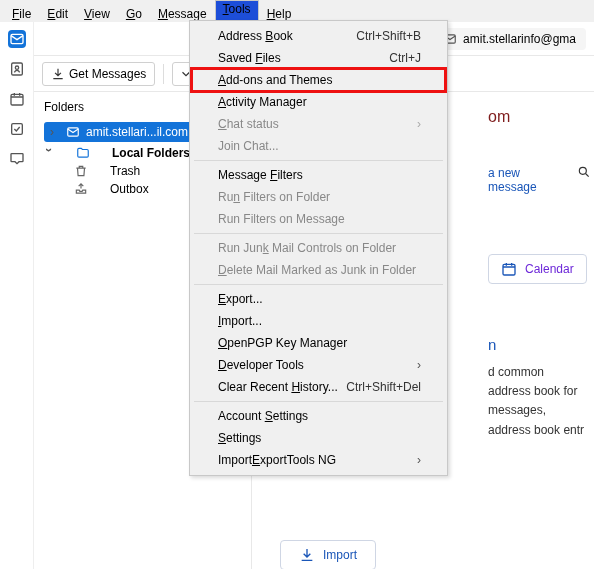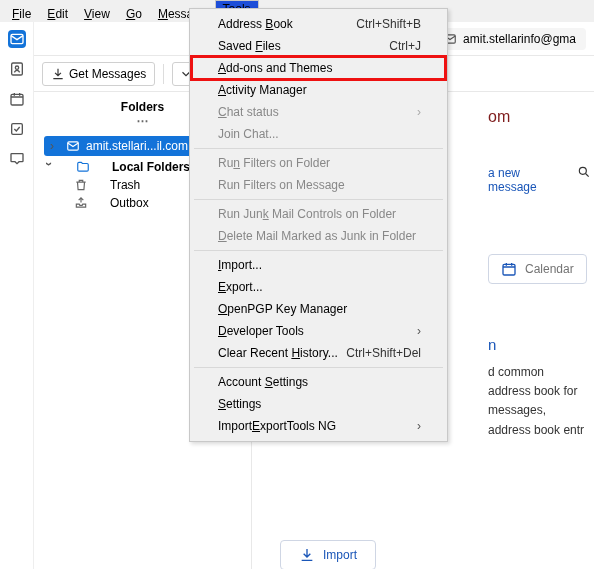--- a/index.html
+++ b/index.html
@@ -24,44 +24,44 @@
 .tab svg { width: 14px; height: 14px; }
 
 .toolbar { height: 36px; display: flex; align-items: center; gap: 8px; padding: 0 8px; border-bottom: 1px solid #e8e8e8; background:#fff; }
 .btn { display: flex; align-items: center; gap: 4px; padding: 4px 8px; border: 1px solid #d0d0d0; border-radius: 3px; background: #fff; }
 .btn.icononly { padding: 4px 6px; }
 .btn svg, .toolbar svg { width: 14px; height: 14px; }
 .vline { width: 1px; height: 20px; background: #ddd; }
 
 .body { flex: 1; display: flex; }
 .folders { width: 218px; border-right: 1px solid #e8e8e8; background: #fff; }
-.folders-header { padding: 8px 10px; font-weight: 700; display:flex; align-items:center; justify-content:center;flex-direction:column; }
+.folders-header { padding: 8px 10px; font-weight: 400; display:flex; align-items:center; justify-content:space-between; }
 .folders-header .kebab { color:#666; }
 .tree { padding: 0 0 0 6px; }
 .account { display: flex; align-items: center; gap: 6px; background: #1373d9; color: #fff; padding: 3px 6px; border-radius: 3px; margin: 0 6px 2px 4px; }
 .tree-row { display: flex; align-items: center; gap: 22px; padding: 2px 6px 2px 4px; }
 .tree-row.local { font-weight: 600; }
 .tree-row svg { width: 14px; height: 14px; }
 .chev { width: 10px; display:inline-block; color:#555; }
 .indent1 { padding-left: 34px; }
 
 .main { flex: 1; position: relative; padding: 16px 8px 8px 16px; overflow:hidden; }
 .acct-title { color: #7f1d1d; font-size: 16px; margin-bottom: 24px; margin-left: 220px; }
 .linklike { color: #1a56b8; margin-top: 16px; }
 .row-actions { display: flex; gap: 40px; align-items: center; margin: 24px 0 60px 220px; }
 .row-actions .act { display:flex; align-items:center; gap:6px; }
-.cal-btn { display:inline-flex; align-items:center; gap:8px; border:1px solid #cfd6e4; border-radius:4px; padding:6px 12px; color:#737373; margin-left: 220px; }
+.cal-btn { display:inline-flex; align-items:center; gap:8px; border:1px solid #cfd6e4; border-radius:4px; padding:6px 12px; color:#6d28d9; margin-left: 220px; }
 .cal-btn svg { width:16px; height:16px; }
 .setup-head { color:#1a56b8; font-size:15px; margin: 52px 0 10px 220px; }
 .setup-desc { color:#333; margin-left:220px; line-height:1.6; }
 .import-btn { display:inline-flex; align-items:center; gap:8px; border:1px solid #cfd6e4; border-radius:4px; padding:6px 18px; color:#1a56b8; position:absolute; left:280px; top:540px; }
 .import-btn svg{width:16px;height:16px;}
 
 
-.menu { position: absolute; left: 189px; top: 8px; width: 259px; background: #f0f0f0; border: 1px solid #c8c8c8; box-shadow: 2px 2px 4px rgba(0,0,0,.15); padding: 4px 2px; z-index: 50; }
+.menu { position: absolute; left: 189px; top: 20px; width: 259px; background: #f0f0f0; border: 1px solid #c8c8c8; box-shadow: 2px 2px 4px rgba(0,0,0,.15); padding: 4px 2px; z-index: 50; }
 .menu .mi { display: flex; align-items: center; justify-content: space-between; padding: 4px 24px 4px 26px; cursor: default; }
 .menu .mi.disabled { color: #888; }
 .menu .sep { height: 1px; background: #d8d8d8; margin: 3px 2px; }
 .menu .mi .shortcut { color: #333; font-size: 12px; }
 .menu .mi .arrow { color:#555; }
 .menu .mi.disabled .arrow { color:#aaa; }
 .menu .mi .lbl u { text-decoration: underline; }
 .menu .highlight { outline: 3px solid #e11; outline-offset: -1px; }
 
 </style>
@@ -229,39 +229,42 @@
       <span class="lbl"><u>A</u>ctivity Manager</span>
     </div>
     <div class="mi disabled">
       <span class="lbl"><u>C</u>hat status</span>
       <span class="arrow">›</span>
     </div>
     <div class="mi disabled">
       <span class="lbl">Join Chat...</span>
     </div>
     <div class="sep"></div>
+    <div class="mi">
+      <span class="lbl">Message <u>F</u>ilters</span>
+    </div>
     <div class="mi disabled">
       <span class="lbl">Ru<u>n</u> Filters on Folder</span>
     </div>
     <div class="mi disabled">
       <span class="lbl">Run Filters on Message</span>
     </div>
     <div class="sep"></div>
     <div class="mi disabled">
       <span class="lbl">Run Jun<u>k</u> Mail Controls on Folder</span>
     </div>
     <div class="mi disabled">
       <span class="lbl"><u>D</u>elete Mail Marked as Junk in Folder</span>
     </div>
     <div class="sep"></div>
     <div class="mi">
+      <span class="lbl"><u>E</u>xport...</span>
+    </div>
+    <div class="mi">
       <span class="lbl"><u>I</u>mport...</span>
-    </div>
-    <div class="mi">
-      <span class="lbl"><u>E</u>xport...</span>
     </div>
     <div class="mi">
       <span class="lbl"><u>O</u>penPGP Key Manager</span>
     </div>
     <div class="mi">
       <span class="lbl"><u>D</u>eveloper Tools</span>
       <span class="arrow">›</span>
     </div>
     <div class="mi">
       <span class="lbl">Clear Recent <u>H</u>istory...</span>

